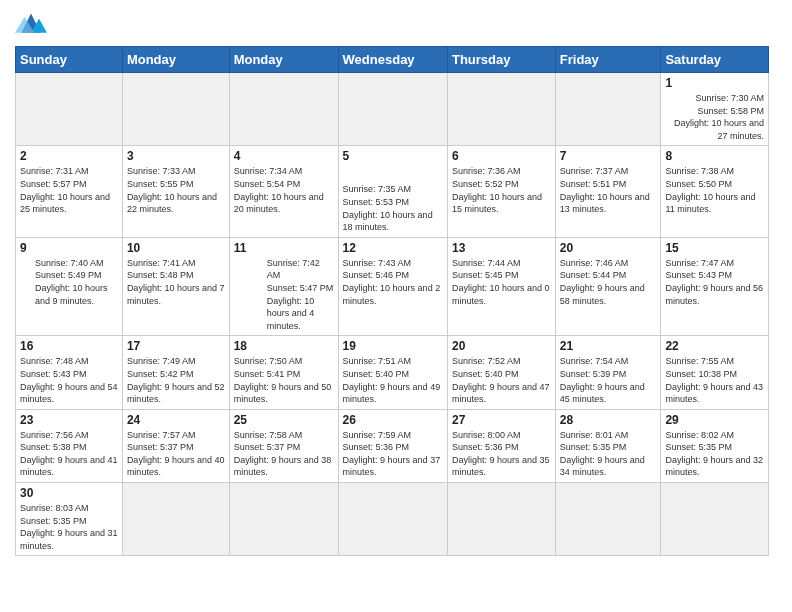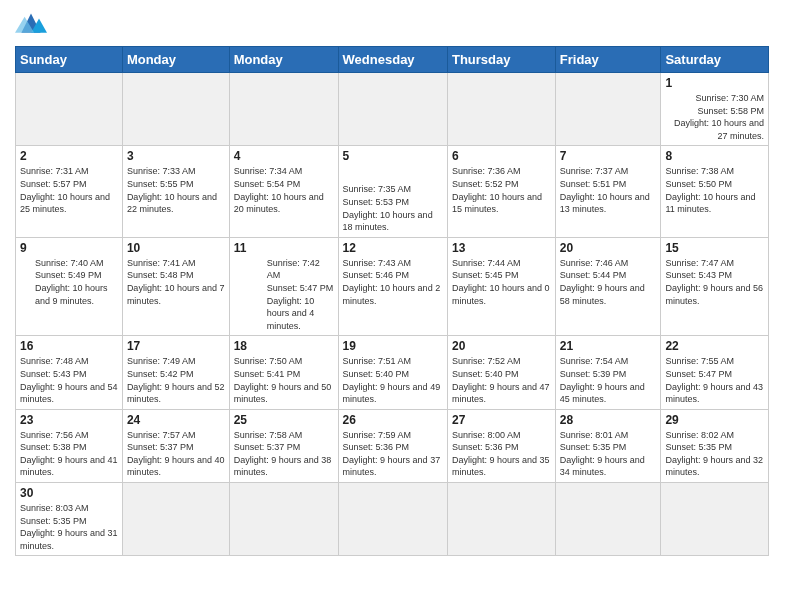--- a/index.html
+++ b/index.html
@@ -263,21 +263,21 @@
           </td>
           <td>
             <span class="day-num">21</span>
             <div class="day-info" style="white-space: pre-line;">Sunrise: 7:54 AM
 Sunset: 5:39 PM
 Daylight: 9 hours and 45 minutes.</div>
           </td>
           <td>
             <span class="day-num">22</span>
             <div class="day-info" style="white-space: pre-line;">Sunrise: 7:55 AM
-Sunset: 5:47 PM
+Sunset: 10:38 PM
 Daylight: 9 hours and 43 minutes.</div>
           </td>
         </tr>
         <tr>
           <td>
             <span class="day-num">23</span>
             <div class="day-info" style="white-space: pre-line;">Sunrise: 7:56 AM
 Sunset: 5:38 PM
 Daylight: 9 hours and 41 minutes.</div>
           </td>

